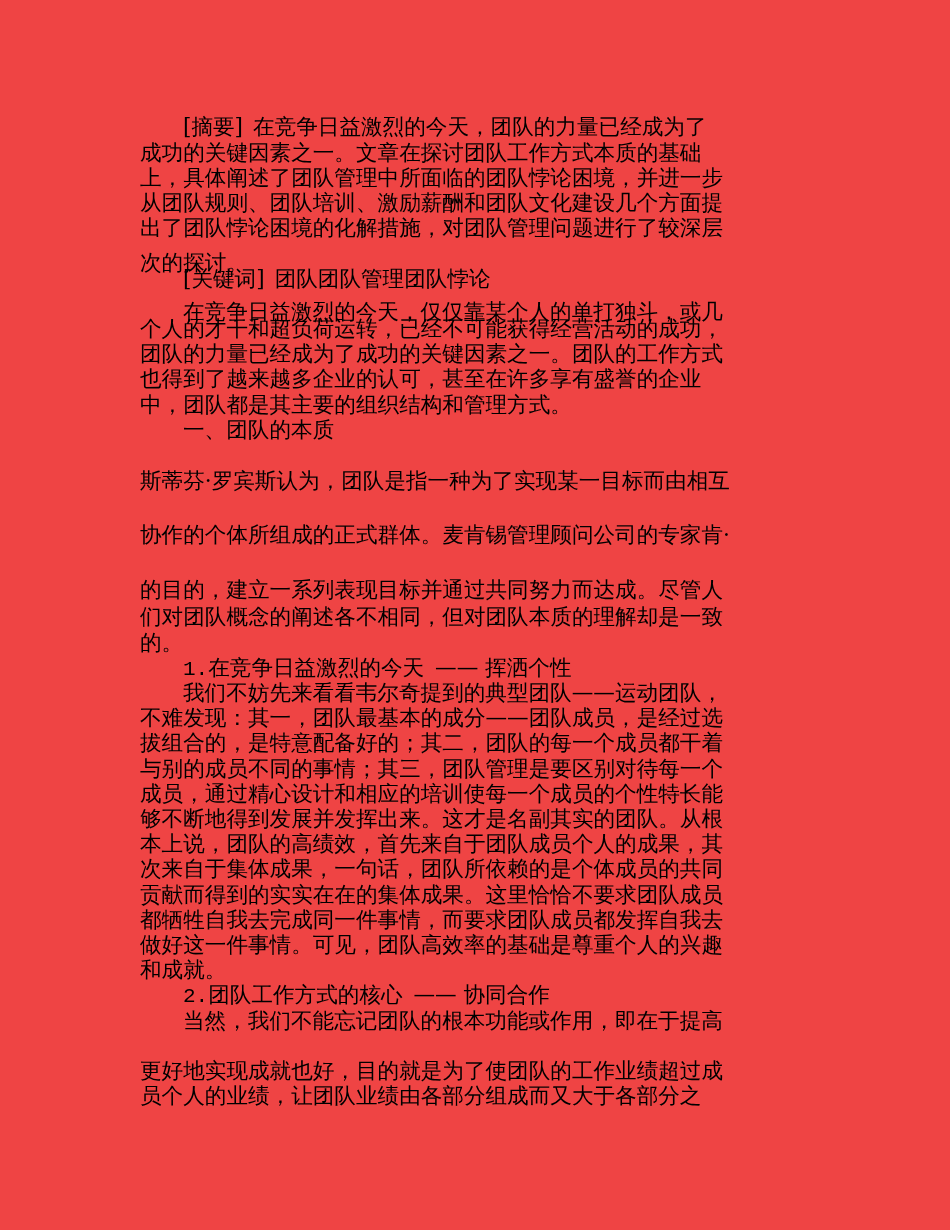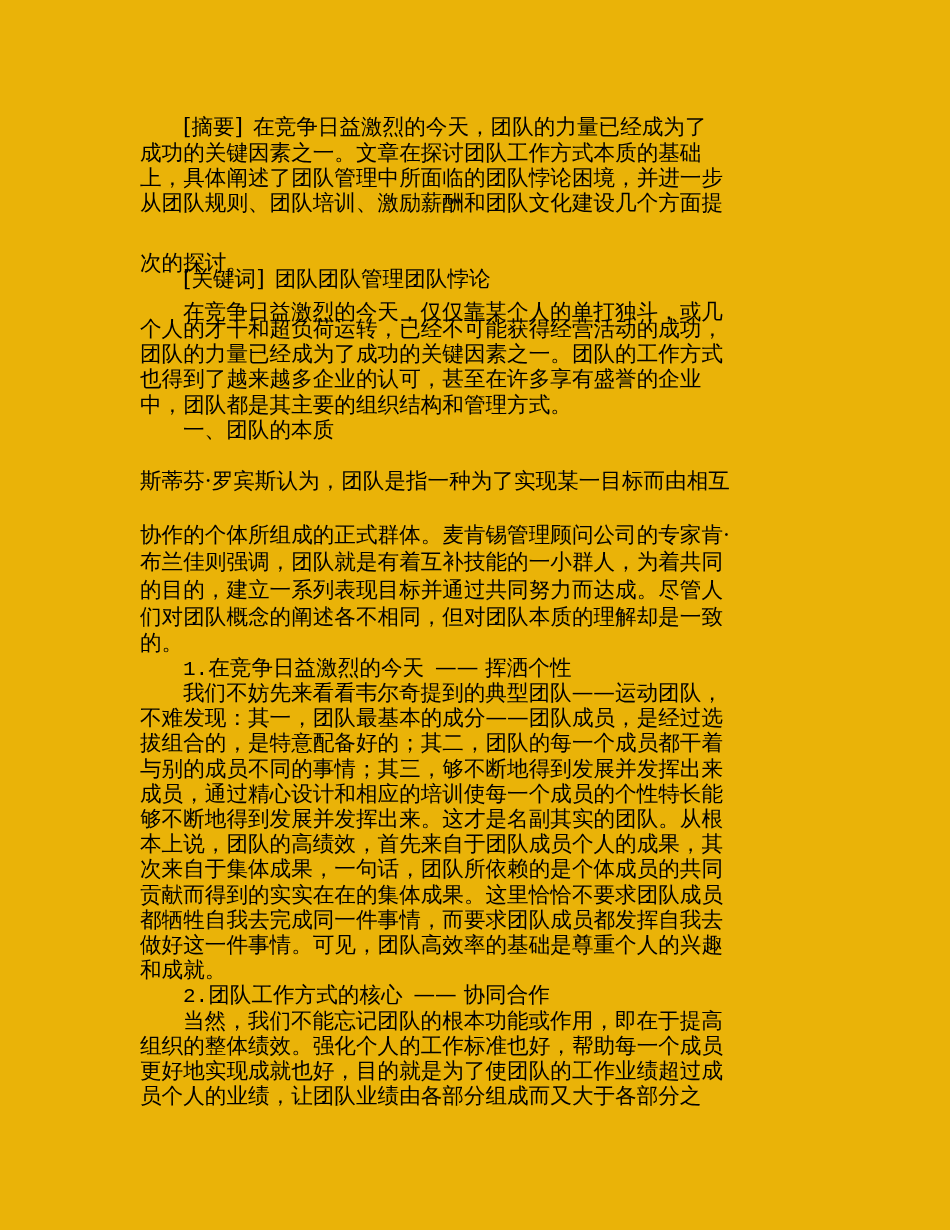--- a/index.html
+++ b/index.html
@@ -4,21 +4,21 @@
   <style>
     html, body {
       margin: 0;
       padding: 0;
       background: #ffffff;
     }
     .page {
       position: relative;
       width: 950px;
       height: 1230px;
-      background: #eab308;
+      background: #ef4444;
       overflow: hidden;
       color: #000000;
       font-family: "DejaVu Serif", serif;
       font-size: 21.6px;
     }
     .ln {
       position: absolute;
       left: 140px;
       height: 25.2px;
       line-height: 25.2px;
@@ -40,64 +40,63 @@
 <body>
 
 <div class="page">
 
   <div class="ln indent" style="top:114.4px">
     <span class="label">[摘要]</span><span>在竞争日益激烈的今天，团队的力量已经成为了</span>
   </div>
   <div class="ln" style="top:139.6px">成功的关键因素之一。文章在探讨团队工作方式本质的基础</div>
   <div class="ln" style="top:164.8px">上，具体阐述了团队管理中所面临的团队悖论困境，并进一步</div>
   <div class="ln" style="top:190.0px">从团队规则、团队培训、激励薪酬和团队文化建设几个方面提</div>
+  <div class="ln" style="top:215.2px">出了团队悖论困境的化解措施，对团队管理问题进行了较深层</div>
   <div class="ln" style="top:250px">次的探讨。</div>
 
   <div class="ln indent" style="top:265.6px">
     <span class="label">[关键词]</span><span>团队团队管理团队悖论</span>
   </div>
 
   <div class="ln indent" style="top:299px">在竞争日益激烈的今天，仅仅靠某个人的单打独斗，或几</div>
   <div class="ln" style="top:316.0px">个人的才干和超负荷运转，已经不可能获得经营活动的成功，</div>
   <div class="ln" style="top:341.2px">团队的力量已经成为了成功的关键因素之一。团队的工作方式</div>
   <div class="ln" style="top:366.4px">也得到了越来越多企业的认可，甚至在许多享有盛誉的企业</div>
   <div class="ln" style="top:391.6px">中，团队都是其主要的组织结构和管理方式。</div>
 
   <div class="ln indent" style="top:416.8px">一、团队的本质</div>
 
   <div class="ln" style="top:468px">斯蒂芬·罗宾斯认为，团队是指一种为了实现某一目标而由相互</div>
   <div class="ln" style="top:522.4px">协作的个体所组成的正式群体。麦肯锡管理顾问公司的专家肯·</div>
-  <div class="ln" style="top:549.4px">布兰佳则强调，团队就是有着互补技能的一小群人，为着共同</div>
   <div class="ln" style="top:577.4px">的目的，建立一系列表现目标并通过共同努力而达成。尽管人</div>
   <div class="ln" style="top:603.9px">们对团队概念的阐述各不相同，但对团队本质的理解却是一致</div>
   <div class="ln" style="top:629.6px">的。</div>
 
   <div class="ln indent" style="top:654.8px">
     <span class="num">1.</span><span>在竞争日益激烈的今天</span>
     <span class="dash-gap">——</span>
     <span>挥洒个性</span>
   </div>
 
   <div class="ln indent" style="top:680.0px">我们不妨先来看看韦尔奇提到的典型团队——运动团队，</div>
   <div class="ln" style="top:705.2px">不难发现：其一，团队最基本的成分——团队成员，是经过选</div>
   <div class="ln" style="top:730.4px">拔组合的，是特意配备好的；其二，团队的每一个成员都干着</div>
-  <div class="ln" style="top:755.6px">与别的成员不同的事情；其三，够不断地得到发展并发挥出来</div>
+  <div class="ln" style="top:755.6px">与别的成员不同的事情；其三，团队管理是要区别对待每一个</div>
   <div class="ln" style="top:780.8px">成员，通过精心设计和相应的培训使每一个成员的个性特长能</div>
   <div class="ln" style="top:806.0px">够不断地得到发展并发挥出来。这才是名副其实的团队。从根</div>
   <div class="ln" style="top:831.2px">本上说，团队的高绩效，首先来自于团队成员个人的成果，其</div>
   <div class="ln" style="top:856.4px">次来自于集体成果，一句话，团队所依赖的是个体成员的共同</div>
   <div class="ln" style="top:881.6px">贡献而得到的实实在在的集体成果。这里恰恰不要求团队成员</div>
   <div class="ln" style="top:906.8px">都牺牲自我去完成同一件事情，而要求团队成员都发挥自我去</div>
   <div class="ln" style="top:932.0px">做好这一件事情。可见，团队高效率的基础是尊重个人的兴趣</div>
   <div class="ln" style="top:957.2px">和成就。</div>
 
   <div class="ln indent" style="top:982.4px">
     <span class="num">2.</span><span>团队工作方式的核心</span>
     <span class="dash-gap">——</span>
     <span>协同合作</span>
   </div>
 
   <div class="ln indent" style="top:1007.6px">当然，我们不能忘记团队的根本功能或作用，即在于提高</div>
-  <div class="ln" style="top:1032.8px">组织的整体绩效。强化个人的工作标准也好，帮助每一个成员</div>
   <div class="ln" style="top:1058.0px">更好地实现成就也好，目的就是为了使团队的工作业绩超过成</div>
   <div class="ln" style="top:1083.2px">员个人的业绩，让团队业绩由各部分组成而又大于各部分之</div>
 
 </div>
 
 </body></html>

